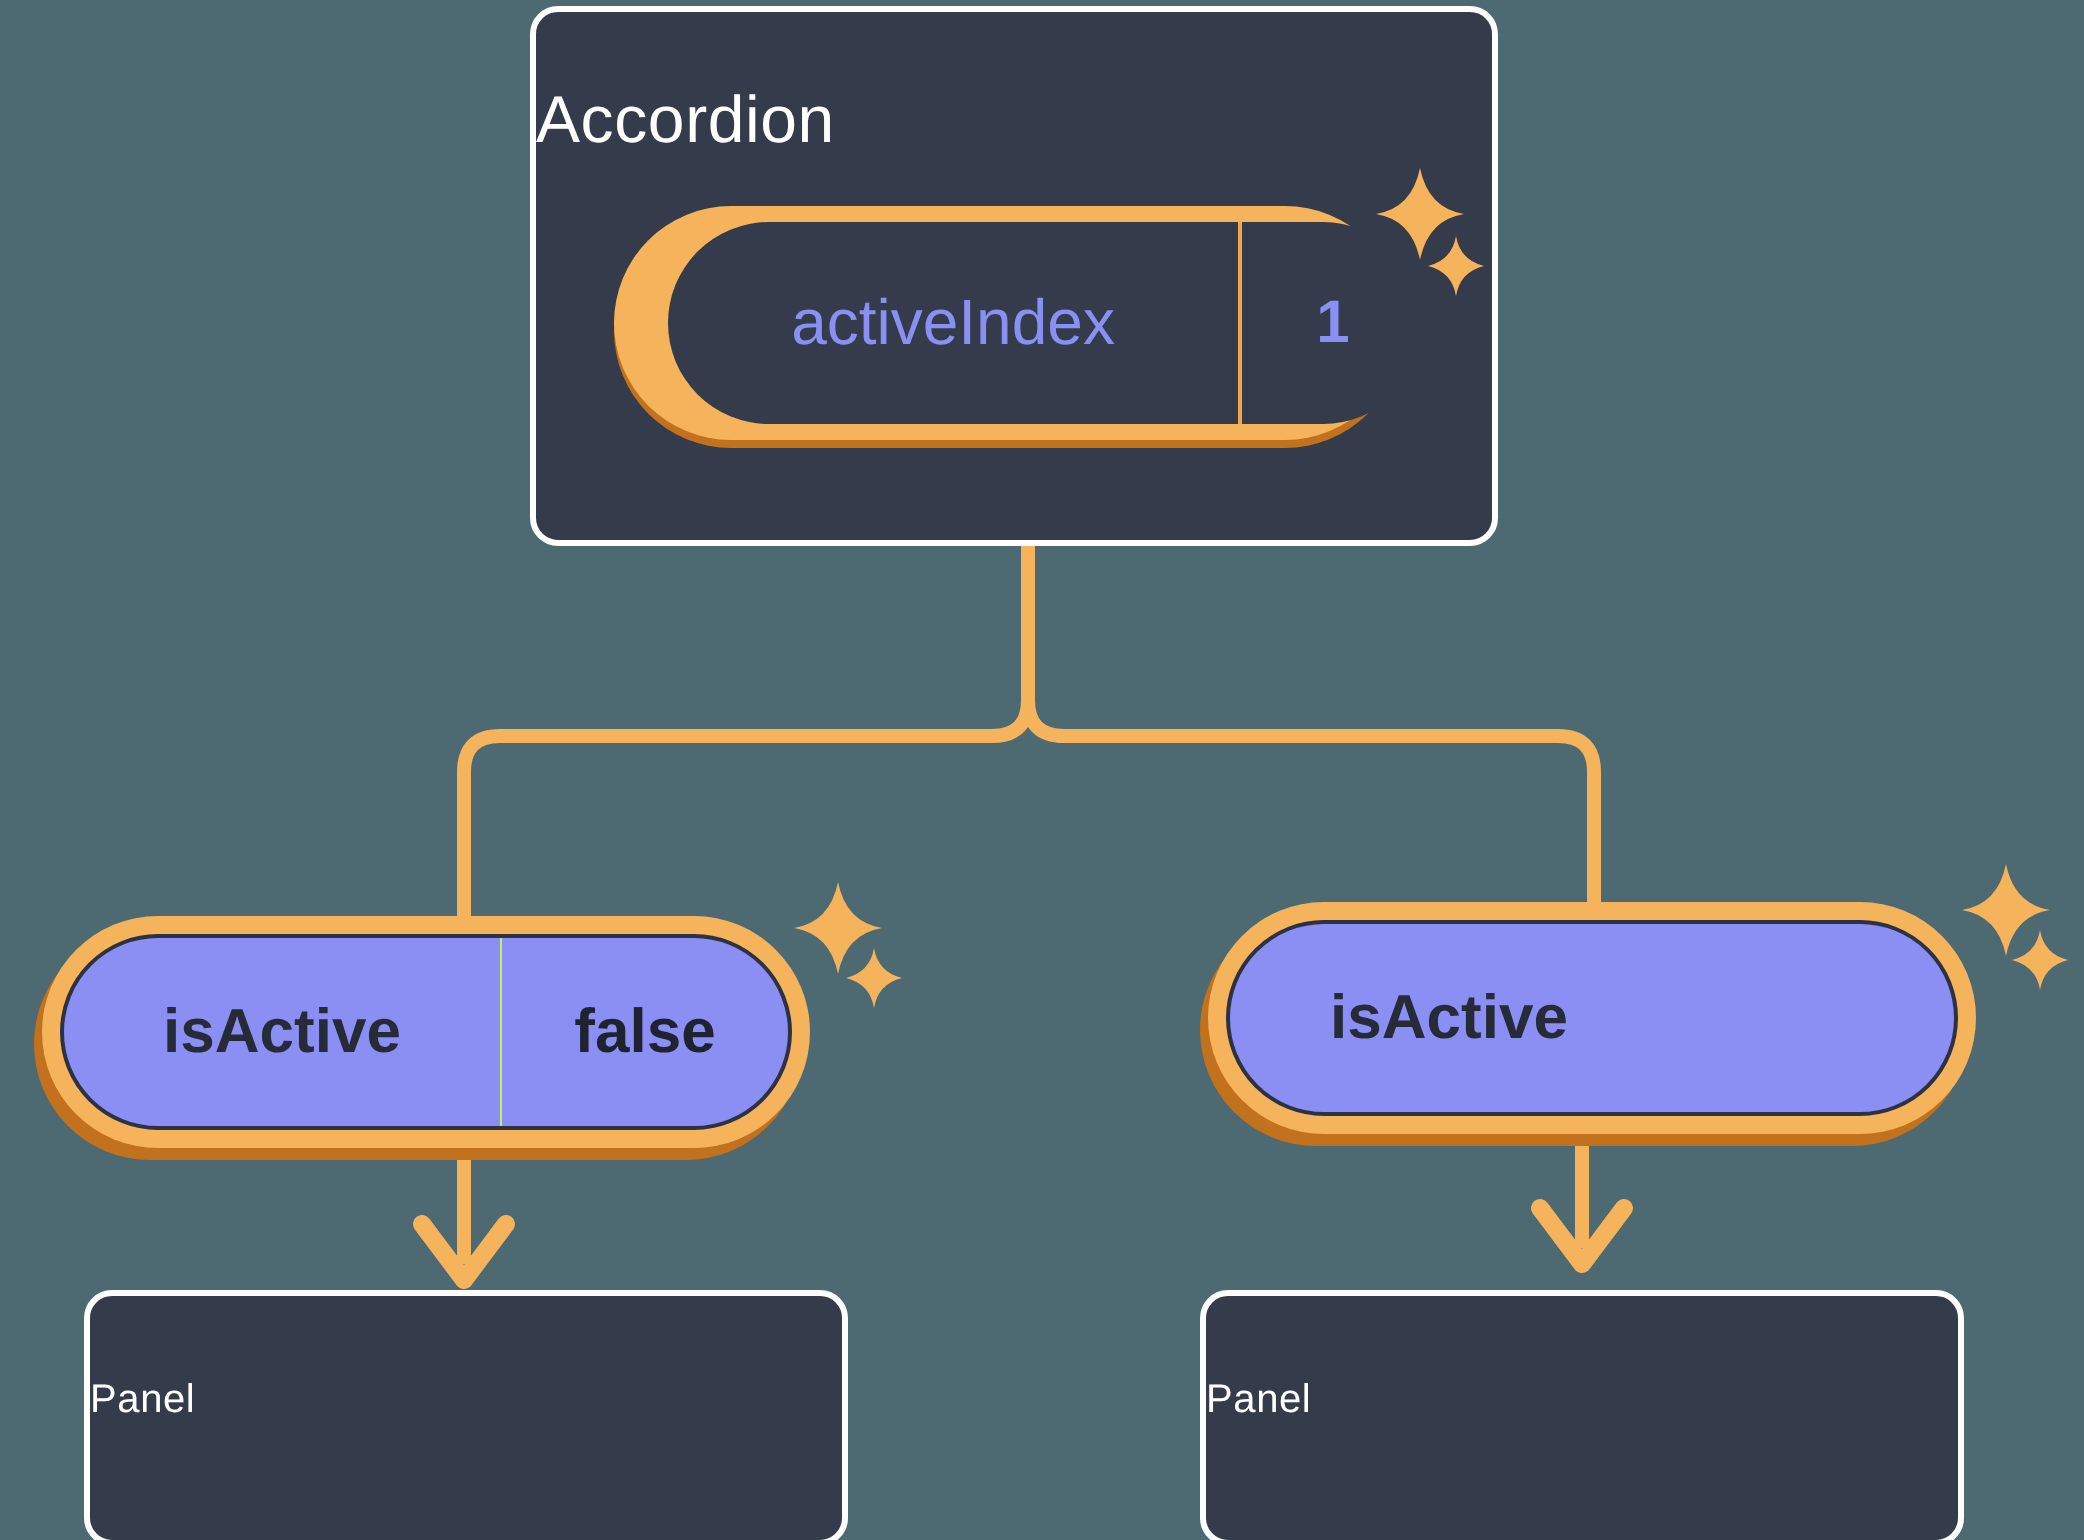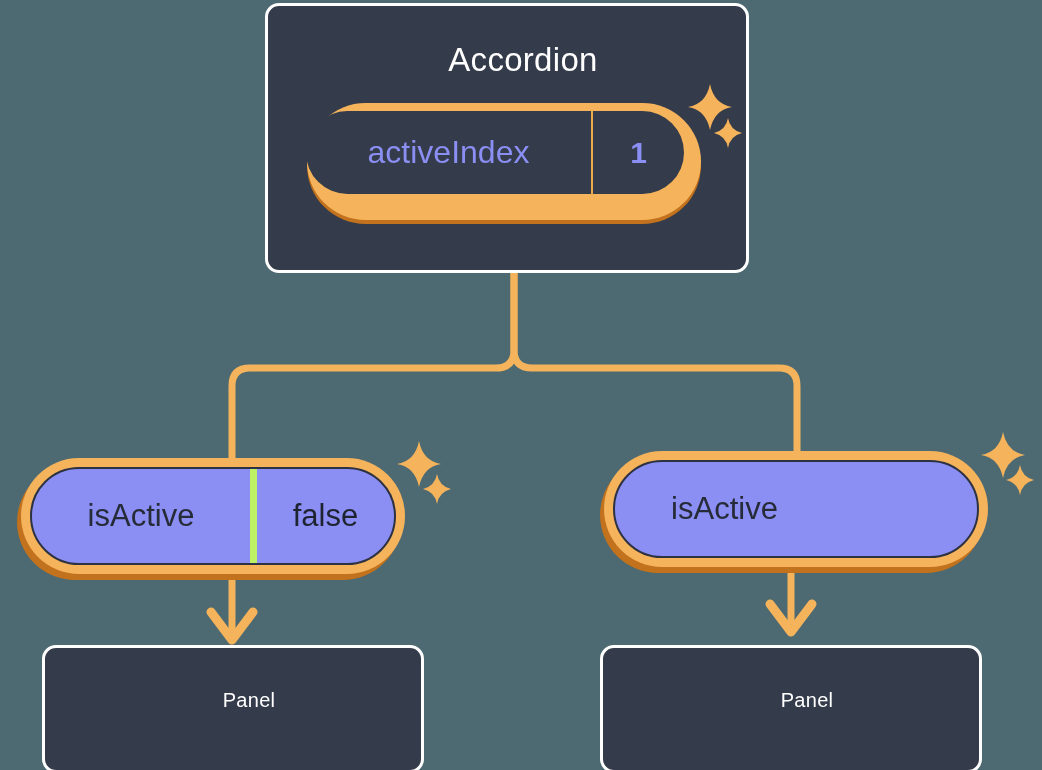--- a/index.html
+++ b/index.html
@@ -33,27 +33,25 @@
     position: absolute;
     box-sizing: border-box;
     background: #343b4a;
     border: 3px solid #ffffff;
     border-radius: 14px;
   }
   .comp-title {
     position: absolute;
     left: 0;
     right: 0;
-    text-align: center;
     color: #ffffff;
     font-size: 33px;
     font-weight: 400;
     letter-spacing: 0.3px;
     white-space: nowrap;
-    margin-left: 32px;
   }
   #accordion-box {
     left: 265px;
     top: 3px;
     width: 484px;
     height: 270px;
   }
   #accordion-box .comp-title { top: 35px; }
 
   #panel-box-left {
@@ -107,21 +105,21 @@
   }
 
   
   #pill-accordion .pill-outer {
     left: 307px; top: 107px; width: 394px; height: 117px;
   }
   #pill-accordion .pill-inner {
     left: 307px; top: 103px; width: 394px; height: 117px;
   }
   #pill-accordion .pill-body {
-    left: 306px; top: 111px; width: 378px; height: 83px;
+    left: 334px; top: 111px; width: 378px; height: 101px;
     background: #343b4a;
     justify-content: space-between;
   }
   #pill-accordion .pill-key {
     width: 285px;
     color: #8b8ef2;
     font-size: 32px;
     font-weight: 400;
   }
   #pill-accordion .pill-val {
@@ -135,28 +133,28 @@
   
   .pill-purple .pill-outer { background: #c2711c; }
   .pill-purple .pill-inner { background: #f5b35b; }
   .pill-purple .pill-body {
     background: #8b8ef2;
     border: 2px solid #2d3242;
   }
   .pill-purple .pill-key {
     color: #262b38;
     font-size: 31px;
-    font-weight: 400;
+    font-weight: 700;
   }
   .pill-purple .pill-val {
     flex: 1;
     color: #1e2330;
     font-size: 31px;
-    font-weight: 400;
-    border-left: 7px solid #bef264;
+    font-weight: 700;
+    border-left: 1px solid #bef264;
     text-align: center;
   }
 
   #pill-left .pill-outer  { left: 17px;  top: 464px; width: 384px; height: 116px; }
   #pill-left .pill-inner  { left: 21px;  top: 458px; width: 384px; height: 116px; }
   #pill-left .pill-body   { left: 30px;  top: 467px; width: 366px; height: 98px;  }
   #pill-left .pill-key    { width: 218px; }
 
   #pill-right .pill-outer { left: 600px; top: 457px; width: 384px; height: 116px; }
   #pill-right .pill-inner { left: 604px; top: 451px; width: 384px; height: 116px; }

